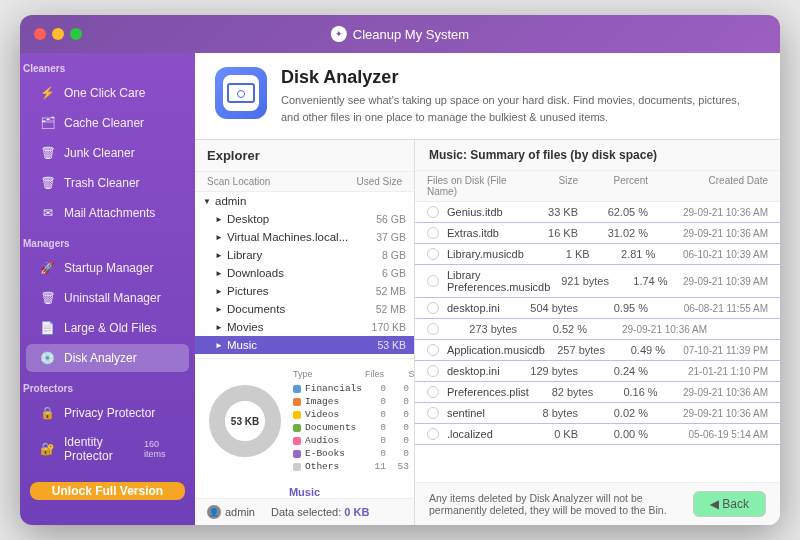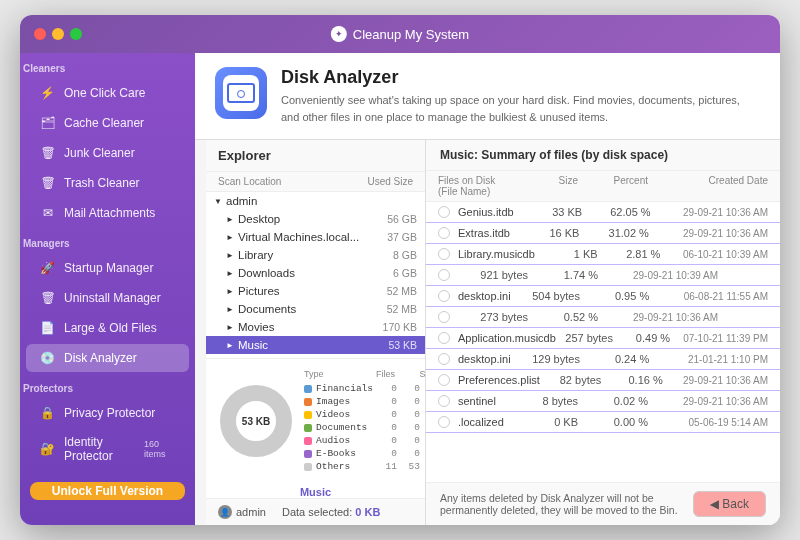--- a/index.html
+++ b/index.html
@@ -193,21 +193,20 @@
       font-size: 11px;
       color: #666;
       margin-top: 4px;
       line-height: 1.5;
     }
     
     .split-panel {
       display: flex;
       flex: 1;
       overflow: hidden;
-      margin-left: 11px;
     }
     
     .explorer-panel {
       width: 220px;
       border-right: 1px solid #ddd;
       display: flex;
       flex-direction: column;
       background: white;
       flex-shrink: 0;
     }
@@ -393,21 +392,21 @@
       padding: 8px 14px;
       border-top: 1px solid #eee;
       background: #f9f9f9;
       font-size: 10.5px;
       color: #666;
       display: flex;
       align-items: center;
       justify-content: space-between;
     }
     .back-btn {
-      background: #fca5a5;
+      background: #86efac;
       border: 1px solid #ccc;
       border-radius: 6px;
       padding: 5px 16px;
       font-size: 12px;
       color: #555;
       cursor: pointer;
     }
     .music-label {
       text-align: center;
       font-size: 11px;
@@ -678,20 +677,21 @@
               </div>
               <div class="music-row">
                 <div class="music-row-radio"></div>
                 <span class="mr-name">Library.musicdb</span>
                 <span class="mr-size">1 KB</span>
                 <span class="mr-percent">2.81 %</span>
                 <span class="mr-date">06-10-21 10:39 AM</span>
               </div>
               <div class="music-row">
                 <div class="music-row-radio"></div>
+                <span class="mr-name">Library Preferences.musicdb</span>
                 <span class="mr-size">921 bytes</span>
                 <span class="mr-percent">1.74 %</span>
                 <span class="mr-date">29-09-21 10:39 AM</span>
               </div>
               <div class="music-row">
                 <div class="music-row-radio"></div>
                 <span class="mr-name">desktop.ini</span>
                 <span class="mr-size">504 bytes</span>
                 <span class="mr-percent">0.95 %</span>
                 <span class="mr-date">06-08-21 11:55 AM</span>

